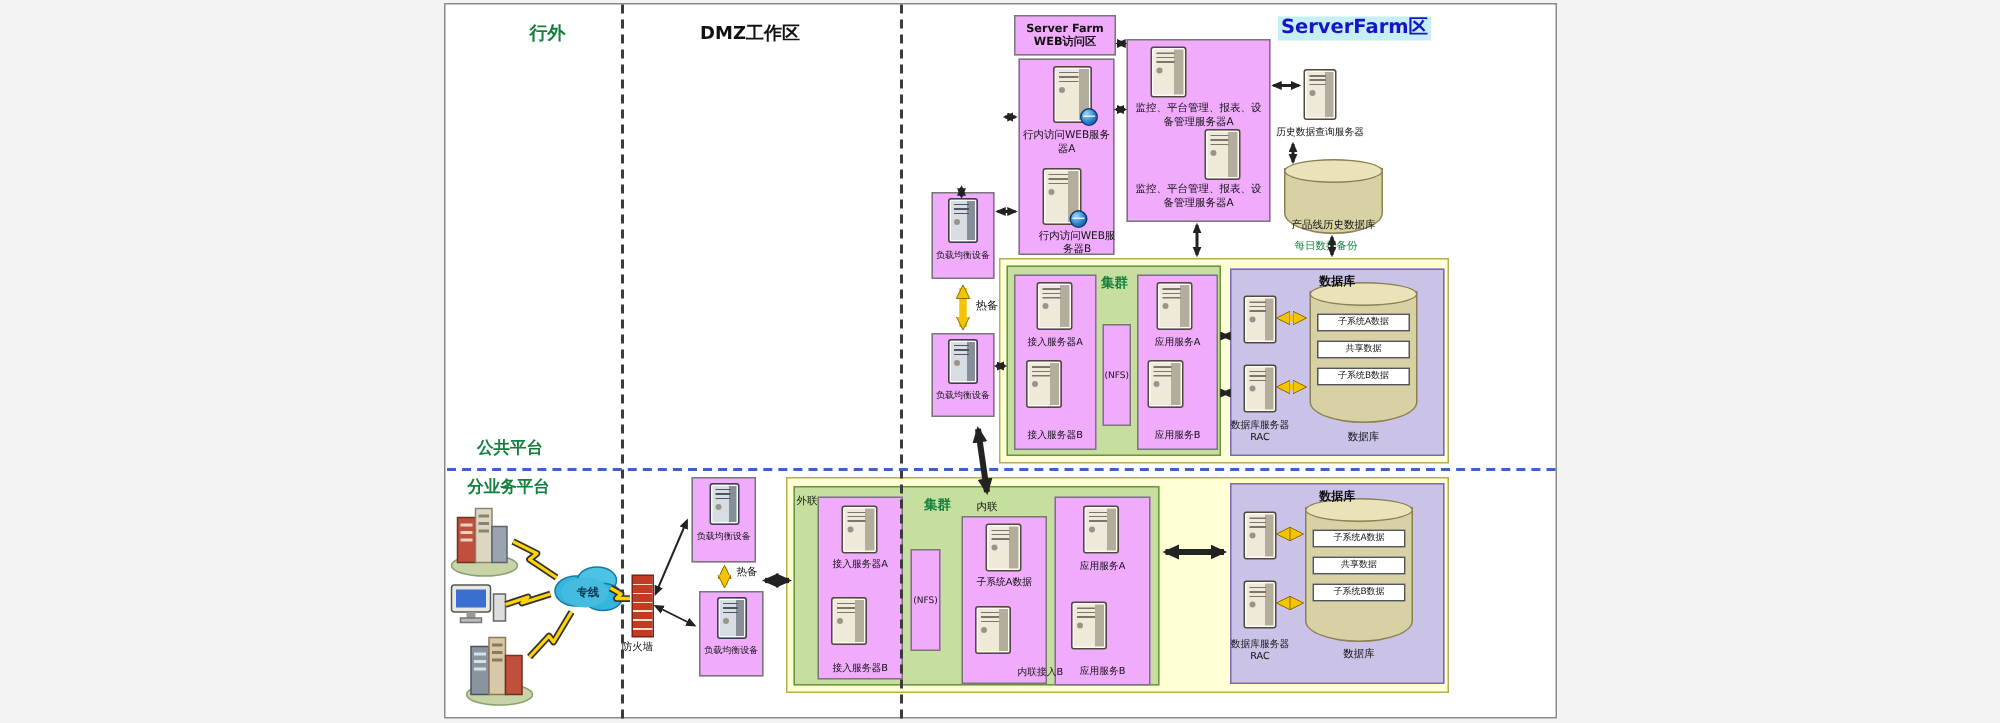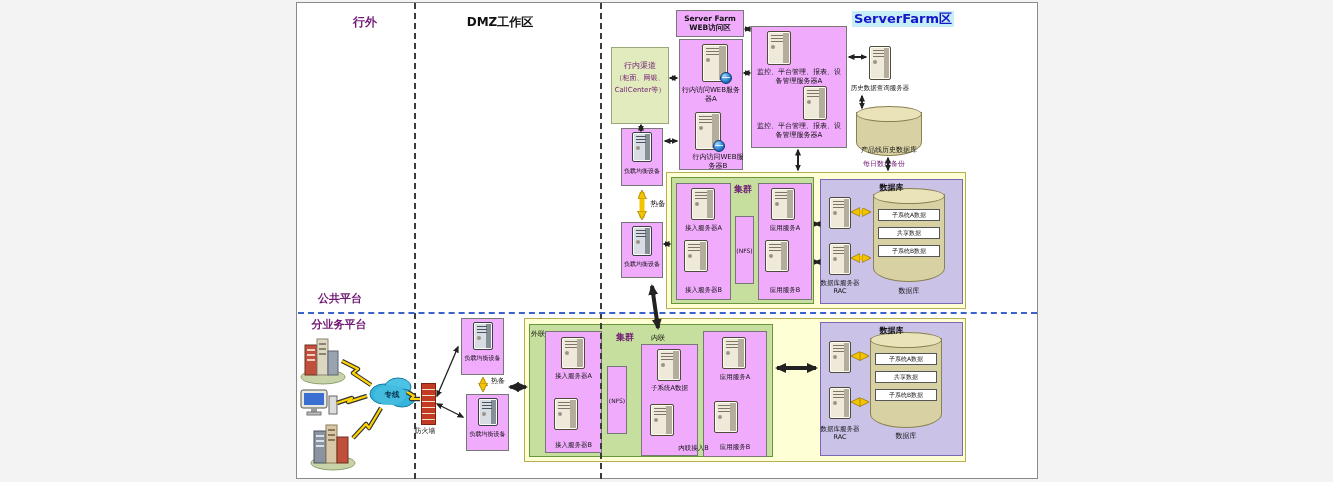--- a/index.html
+++ b/index.html
@@ -3,21 +3,21 @@
 <meta charset="utf-8">
 <style>
   *{margin:0;padding:0;box-sizing:border-box}
   html,body{background:#e9e9e9}
   body{font-family:"DejaVu Sans","Liberation Sans",sans-serif;color:#111}
   #stage{position:relative;width:1333px;height:482px;background:#f3f3f3;overflow:hidden}
   .panel{position:absolute;left:296px;top:2px;width:742px;height:477px;background:#fff;border:1px solid #8a8a8a}
   .vdash{position:absolute;width:0;border-left:2px dashed #3b3b3b;z-index:4}
   .hdash{position:absolute;height:0;border-top:2px dashed #3a62c8;z-index:4}
   .lbl{position:absolute;font-size:7px;line-height:1.25;text-align:center;color:#111;z-index:3}
-  .red{color:#701a75}
+  .red{color:#15803d}
   .box{position:absolute;background:#f0abfc;border:1px solid #777;z-index:2}
   .zone{position:absolute;z-index:1}
   .srv{position:absolute;z-index:3;border:1px solid #4e4a3c;border-radius:2px;
        background:linear-gradient(90deg,#efe9da 0 68%,#b4ad9c 68% 100%);
        box-shadow:inset 0 0 0 1px #fdfbf4}
   .srv::before{content:"";position:absolute;left:3px;top:3px;width:55%;height:7px;
        background:repeating-linear-gradient(180deg,#7d7668 0 1px,transparent 1px 3px)}
   .srv::after{content:"";position:absolute;left:3px;top:13px;width:4px;height:4px;background:#9a9488;border-radius:50%}
   .srv.lb{background:linear-gradient(90deg,#d7dde3 0 65%,#868e98 65% 100%);border-color:#39404a}
   .srv.lb::before{background:repeating-linear-gradient(180deg,#4a5560 0 1px,transparent 1px 3px)}
@@ -44,25 +44,20 @@
   <div class="vdash" style="left:414px;top:3px;height:476px"></div>
   <div class="vdash" style="left:600px;top:3px;height:476px"></div>
   <div class="hdash" style="left:298px;top:312px;width:739px"></div>
 
   <div class="lbl red" style="left:340px;top:15px;width:50px;font-size:12px;font-weight:bold">行外</div>
   <div class="lbl" style="left:452px;top:15px;width:96px;font-size:12px;font-weight:bold">DMZ工作区</div>
   <div class="lbl" style="left:852px;top:11px;width:102px;font-size:13px;font-weight:bold;color:#1515c8;background:#c6eef6">ServerFarm区</div>
   <div class="lbl red" style="left:310px;top:292px;width:60px;font-size:11px;font-weight:bold">公共平台</div>
   <div class="lbl red" style="left:302px;top:318px;width:74px;font-size:11px;font-weight:bold">分业务平台</div>
 
-  <div class="zone" style="left:611px;top:47px;width:58px;height:77px;background:#e2ebbd;border:1px solid #98a878;padding-top:12px">
-    <div class="red" style="font-size:8px;text-align:center;line-height:1.6">行内渠道</div>
-    <div class="red" style="font-size:7px;text-align:center;line-height:1.7">（柜面、网银、</div>
-    <div class="red" style="font-size:7px;text-align:center;line-height:1.7">CallCenter等）</div>
-  </div>
 
   <div class="box" style="left:676px;top:10px;width:68px;height:27px;text-align:center;padding-top:3px">
     <div style="font-size:7.5px;font-weight:bold">Server Farm</div>
     <div style="font-size:7.5px;font-weight:bold">WEB访问区</div>
   </div>
   <div class="box" style="left:679px;top:39px;width:64px;height:131px"></div>
   <div class="srv" style="left:702px;top:44px;width:26px;height:38px">
       <span class="globe"></span>
     </div>
   <div class="lbl" style="left:681px;top:86px;width:60px">行内访问WEB服务器A</div>

